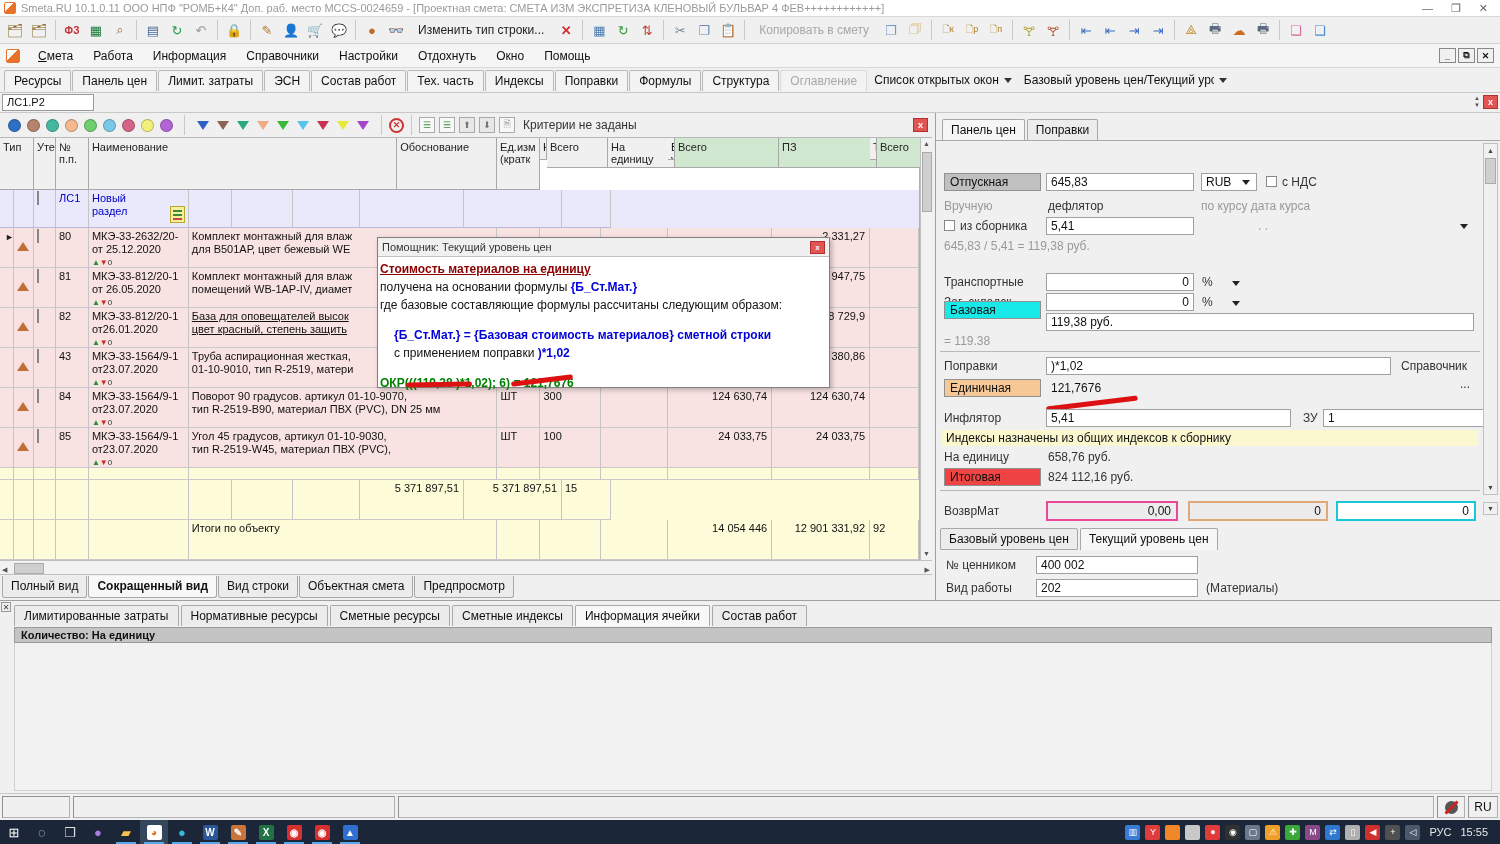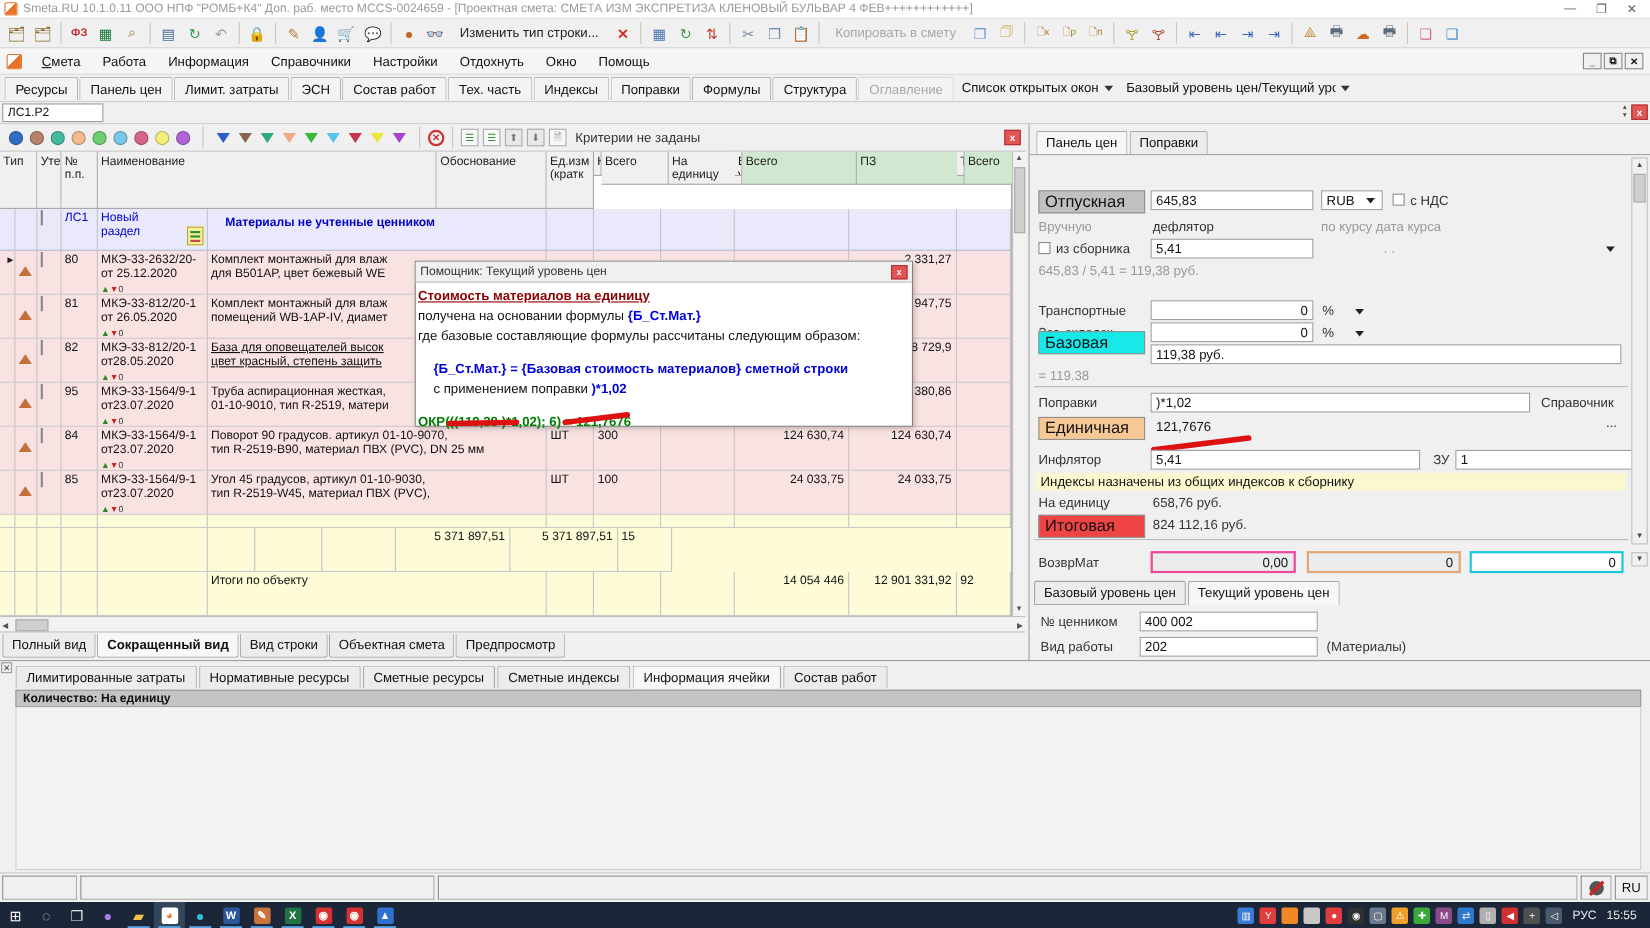--- a/index.html
+++ b/index.html
@@ -104,21 +104,21 @@
   
   #rpanel { top:113px; left:935px; width:565px; height:487px; background:#f0f0f0; border-left:1px solid #a0a0a0; }
   .rtabs { display:flex; padding:6px 4px 0 6px; gap:2px; }
   .rtab { border:1px solid #a8a8a8; border-bottom:none; background:#ececec; padding:3px 8px; font-size:12px; border-radius:2px 2px 0 0; }
   .rtab.active { background:#f6f6f6; }
   .rbody { position:relative; border-top:1px solid #a8a8a8; height:358px; }
   .flab { position:absolute; font-size:12px; color:#333; }
   .flab.gray { color:#999; }
   .fbox { position:absolute; background:#fff; border:1px solid #a0a0a0; font-size:12px; padding:1px 4px; overflow:hidden; white-space:nowrap; }
   .fbox.right { text-align:right; }
-  .labchip { position:absolute; font-size:15px; padding:1px 5px; border:1px solid #909090; width:97px; }
+  .labchip { position:absolute; font-size:12px; padding:1px 5px; border:1px solid #909090; width:97px; }
   .chip-gray { background:#c0c0c0; }
   .chip-cyan { background:#17e8e8; }
   .chip-tan  { background:#f5c896; }
   .chip-green{ background:#ef4444; }
   .combo-caret { width:0; height:0; border-left:4px solid transparent; border-right:4px solid transparent; border-top:5px solid #222; position:absolute; }
   .cbsq { position:absolute; width:11px; height:11px; border:1px solid #888; background:#fff; }
   #expandbar { position:absolute; left:6px; right:22px; height:15px; background:#c4c4c4; border:1px solid #9a9a9a; font-size:11px; padding-left:6px; color:#222; }
   #idxnote { position:absolute; left:6px; right:22px; height:16px; background:#fbf8cf; font-size:12px; padding:1px 4px; }
   #rscroll { position:absolute; right:2px; top:2px; width:15px; height:352px; background:#f0f0f0; border:1px solid #c0c0c0; }
   #rscroll .arr { text-align:center; font-size:7px; color:#444; height:13px; line-height:13px; }
@@ -351,21 +351,20 @@
       </div>
     </div>
     <div id="tbody">
         <div class="sectionrow">
           <div class="gcell" style="width: 14px;"></div>
           <div class="gcell" style="width: 20px;"></div>
           <div class="gcell" style="width: 22px;"><span class="cb"></span></div>
           <div class="gcell" style="width: 33px;">ЛС1</div>
           <div class="gcell" style="width: 100px; white-space: pre-line;">Новый
 раздел<span class="docico" style="float:right;margin-top:1px"></span></div>
-          <div class="gcell" style="width: 309px; font-weight: bold; padding-left: 16px; padding-top: 6px;">Материалы не учтенные ценником</div>
           <div class="gcell" style="width: 43px;"></div>
           <div class="gcell" style="width: 61px;"></div>
           <div class="gcell" style="width: 67px;"></div>
           <div class="gcell" style="width: 104px;"></div>
           <div class="gcell" style="width: 98px;"></div>
           <div class="gcell" style="width: 49px;"></div>
         </div>
         <div class="grow">
           <div class="gcell" style="width: 14px;"><span class="curmark">►</span></div>
           <div class="gcell" style="width: 20px;"><span class="tri"></span></div>
@@ -408,39 +407,39 @@
           <div class="gcell num" style="width: 98px;">2 947,75</div>
           <div class="gcell num" style="width: 49px;"></div>
         </div>
         <div class="grow">
           <div class="gcell" style="width: 14px;"></div>
           <div class="gcell" style="width: 20px;"><span class="tri"></span></div>
           <div class="gcell" style="width: 22px;"><span class="cb"></span></div>
           <div class="gcell" style="width: 33px;">82</div>
           <div class="gcell" style="width: 100px;">
             <div>МКЭ-33-812/20-1</div>
-            <div>от28.05.2020</div>
+            <div>от26.01.2020</div>
             <div class="revico"><span class="g">▲</span>▼<span style="color:#333">0</span></div>
           </div>
           <div class="gcell" style="width: 309px; text-decoration: underline;">
             <div>База для оповещателей  высок</div>
             <div>цвет красный,  степень защить</div>
           </div>
           <div class="gcell" style="width: 43px;"></div>
           <div class="gcell" style="width: 61px;"></div>
           <div class="gcell" style="width: 67px;"></div>
           <div class="gcell num" style="width: 104px;"></div>
           <div class="gcell num" style="width: 98px;">58 729,9</div>
           <div class="gcell num" style="width: 49px;"></div>
         </div>
         <div class="grow">
           <div class="gcell" style="width: 14px;"></div>
           <div class="gcell" style="width: 20px;"><span class="tri"></span></div>
           <div class="gcell" style="width: 22px;"><span class="cb"></span></div>
-          <div class="gcell" style="width: 33px;">95</div>
+          <div class="gcell" style="width: 33px;">43</div>
           <div class="gcell" style="width: 100px;">
             <div>МКЭ-33-1564/9-1</div>
             <div>от23.07.2020</div>
             <div class="revico"><span class="g">▲</span>▼<span style="color:#333">0</span></div>
           </div>
           <div class="gcell" style="width: 309px;">
             <div>Труба аспирационная жесткая,</div>
             <div>01-10-9010, тип R-2519, матери</div>
           </div>
           <div class="gcell" style="width: 43px;"></div>

